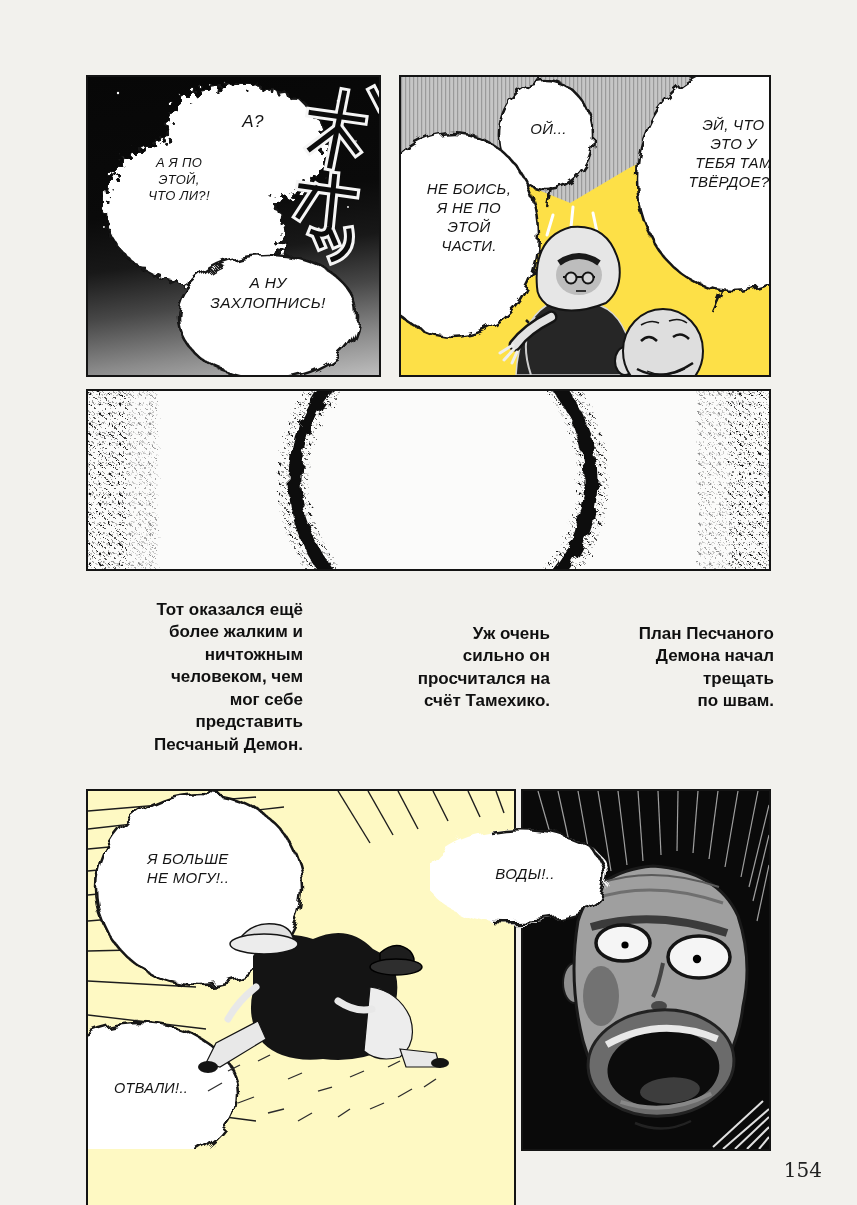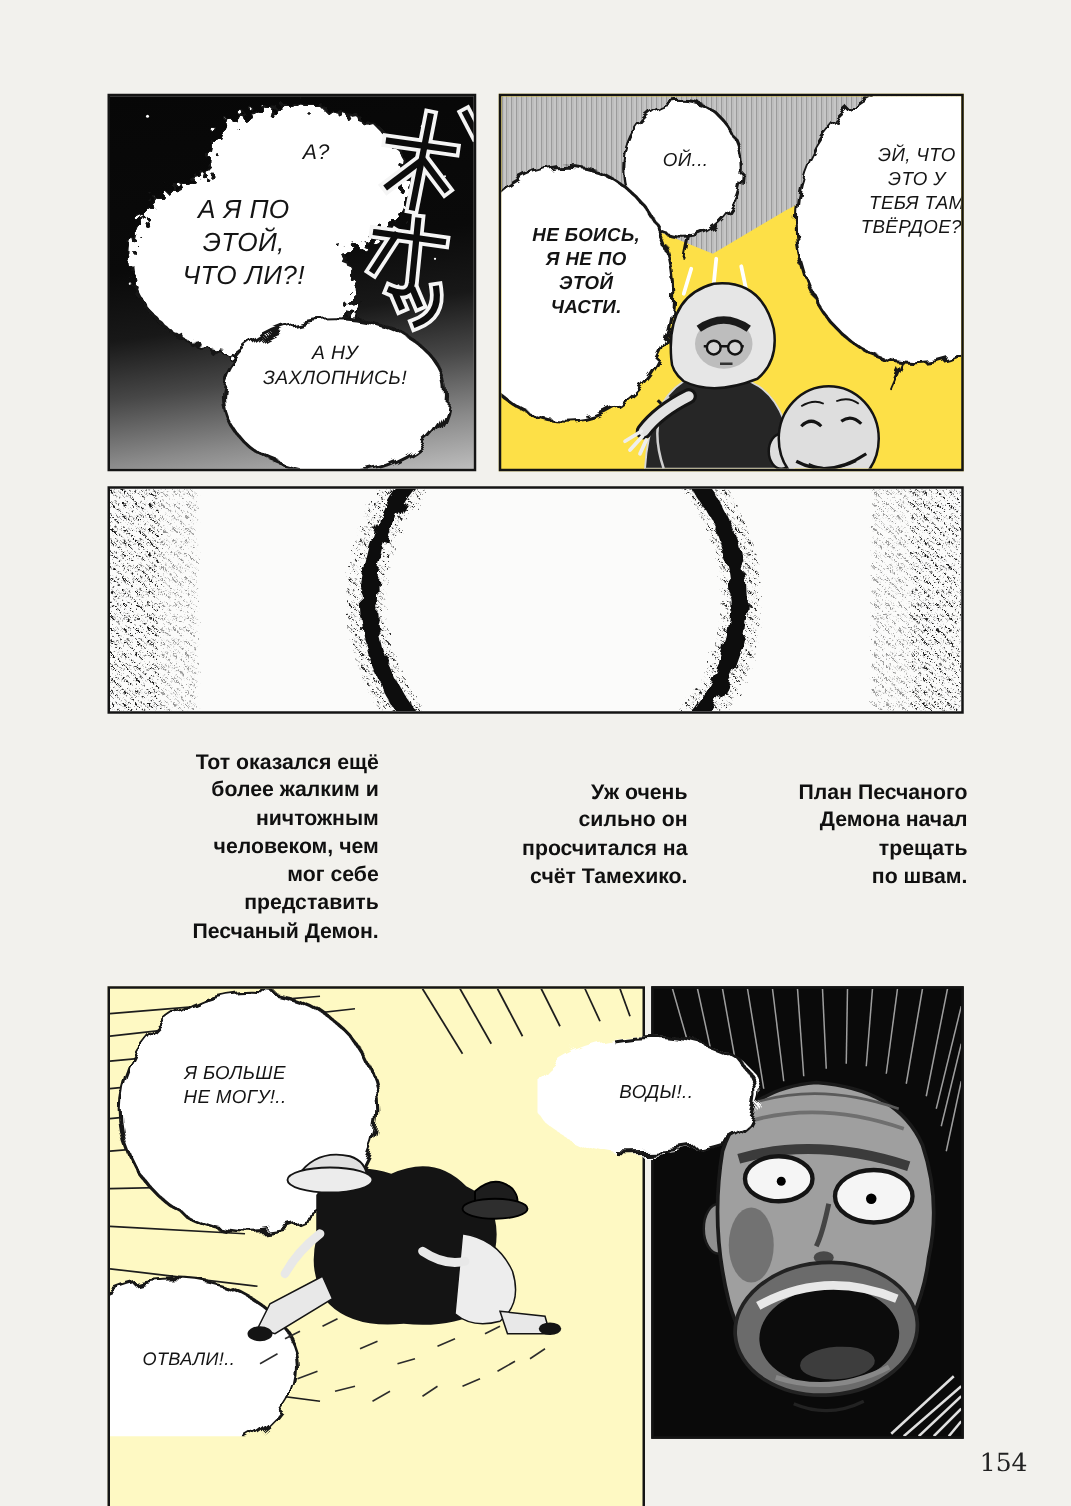--- a/index.html
+++ b/index.html
@@ -69,21 +69,21 @@
       </g>
       <g filter="url(#fSpiky)">
         <path d="M95,20 Q160,-8 218,28 Q250,58 232,94 Q216,120 186,126 Q202,150 192,180
                  Q172,212 118,210 Q58,206 30,170 Q8,140 22,104 Q38,72 80,62 Q78,38 95,20 Z" fill="#ffffff" stroke="#141414" stroke-width="2.5"></path>
       </g>
       <g filter="url(#fWavy)">
         <ellipse cx="180" cy="240" rx="90" ry="62" fill="#ffffff" stroke="#141414" stroke-width="2.5"></ellipse>
       </g>
     </svg>
     <div class="btxt" style="left:135px;top:34px;width:60px;font-size:17px;">А?</div>
-    <div class="btxt" style="left:37px;top:78px;width:140px;font-size:21px;">А Я ПО
+    <div class="btxt" style="left:21px;top:78px;width:140px;font-size:13px;">А Я ПО
 ЭТОЙ,
 ЧТО ЛИ?!</div>
     <div class="btxt" style="left:90px;top:196px;width:180px;font-size:15.5px;">А НУ
 ЗАХЛОПНИСЬ!</div>
     <svg class="sfx" style="left:203px;top:2px;" width="95" height="188" viewBox="0 0 95 188" role="img" aria-label="ボカッ">
       <g transform="rotate(8 47 94)">
         <g stroke="#f5f5f5" stroke-width="11" fill="none" stroke-linecap="square">
           <path d="M12,38 H64"></path>
             <path d="M42,14 L38,88"></path>
             <path d="M38,52 L16,74"></path>
@@ -162,21 +162,21 @@
         <path d="M268,244 q10,-4 18,2" stroke="#141414" stroke-width="1.5" fill="none"></path>
         <path d="M236,292 Q262,306 292,286" stroke="#141414" stroke-width="2.5" fill="none"></path>
         <path d="M246,294 Q264,302 284,292" stroke="#141414" stroke-width="1.3" fill="none"></path>
       </g>
     </svg>
     <div class="btxt" style="left:105px;top:42px;width:85px;">ОЙ...</div>
     <div class="btxt" style="left:255px;top:38px;width:155px;">ЭЙ, ЧТО
 ЭТО У
 ТЕБЯ ТАМ
 ТВЁРДОЕ?..</div>
-    <div class="btxt" style="left:2px;top:102px;width:132px;font-weight:bold;">НЕ БОИСЬ,
+    <div class="btxt" style="left:2px;top:102px;width:132px;">НЕ БОИСЬ,
 Я НЕ ПО
 ЭТОЙ
 ЧАСТИ.</div>
   </div>
 
   <div id="p3" class="panel">
     <svg width="681" height="178" viewBox="0 0 681 178">
       <g filter="url(#fSpeck)">
         <rect x="-6" y="-6" width="46" height="190" fill="url(#pd)" opacity="0.95"></rect>
         <rect x="34" y="-6" width="36" height="190" fill="url(#pd)" opacity="0.45"></rect>

